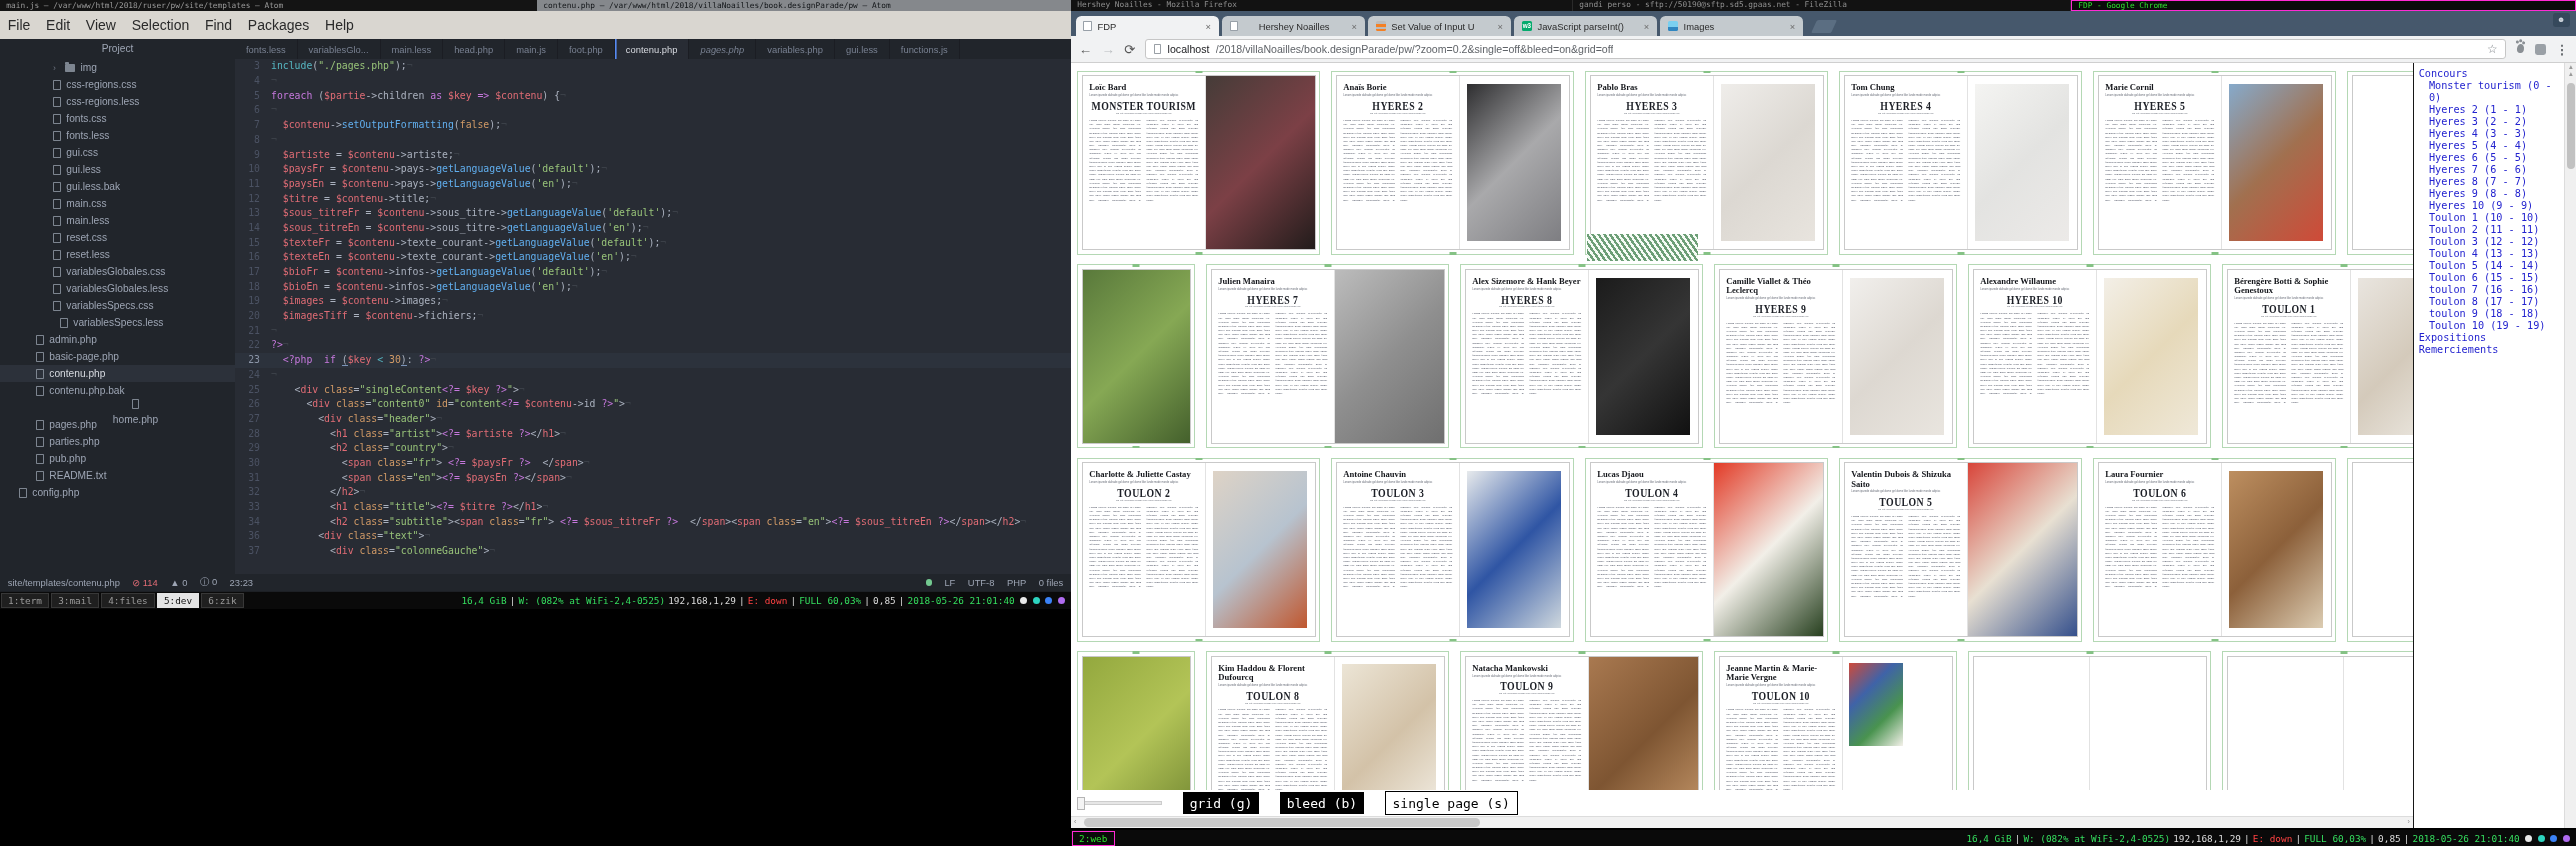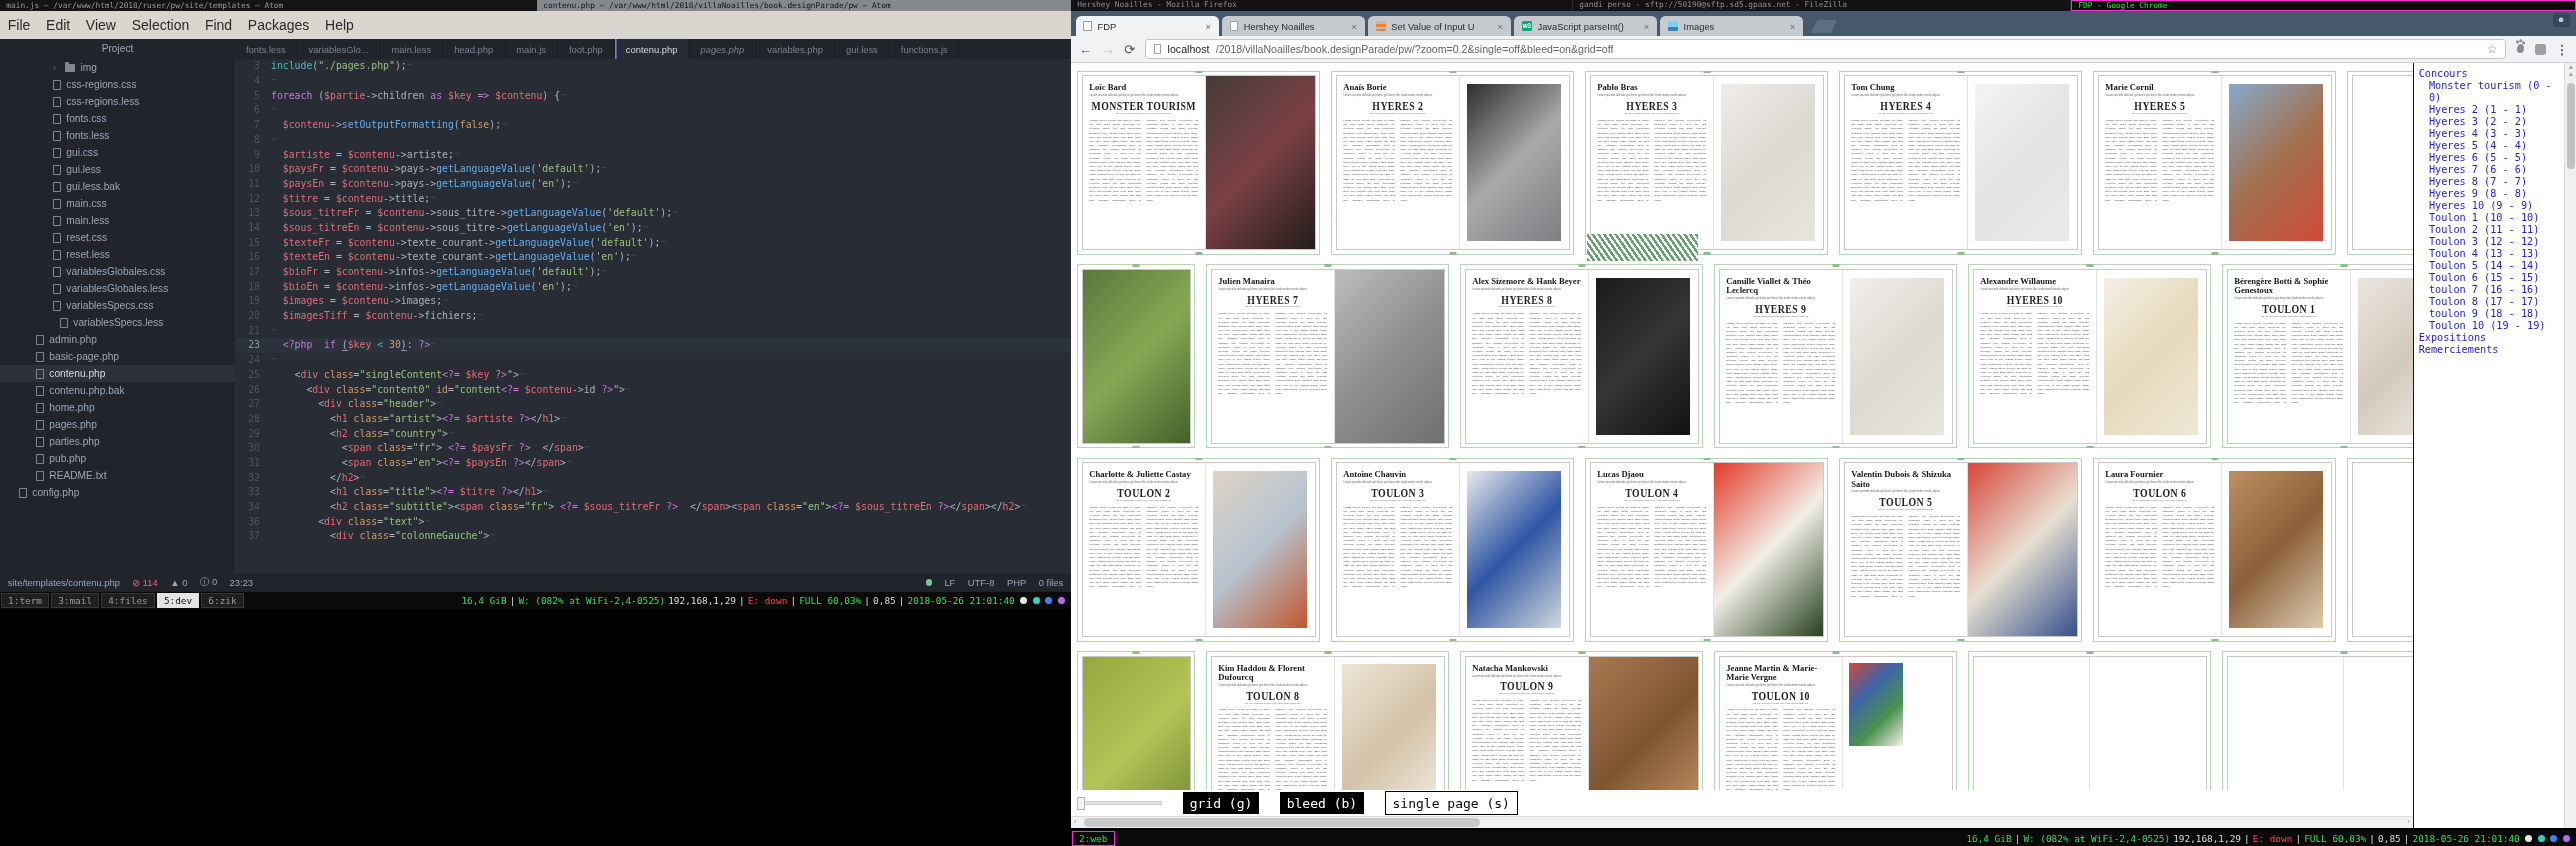--- a/index.html
+++ b/index.html
@@ -216,21 +216,21 @@
               <span>basic-page.php</span>
             </div>
             <div class="titem sel" style="padding-left: 36px;">
               <span class="i-file"></span>
               <span>contenu.php</span>
             </div>
             <div class="titem" style="padding-left: 36px;">
               <span class="i-file"></span>
               <span>contenu.php.bak</span>
             </div>
-            <div class="titem" style="padding-left: 36px;">
+            <div class="titem" style="padding-left: 36px; flex-direction: column;">
               <span class="i-file"></span>
               <span>home.php</span>
             </div>
             <div class="titem" style="padding-left: 36px;">
               <span class="i-file"></span>
               <span>pages.php</span>
             </div>
             <div class="titem" style="padding-left: 36px;">
               <span class="i-file"></span>
               <span>parties.php</span>
@@ -276,20 +276,21 @@
             <div class="crow"><span class="ln">12</span><span class="lc"><span class="w">  </span><span class="v">$titre</span><span class="w"> = </span><span class="v">$contenu</span><span class="w">-&gt;title;</span><span class="eol">¬</span></span></div>
             <div class="crow"><span class="ln">13</span><span class="lc"><span class="w">  </span><span class="v">$sous_titreFr</span><span class="w"> = </span><span class="v">$contenu</span><span class="w">-&gt;sous_titre-&gt;</span><span class="f">getLanguageValue</span><span class="w">(</span><span class="s">'default'</span><span class="w">);</span><span class="eol">¬</span></span></div>
             <div class="crow"><span class="ln">14</span><span class="lc"><span class="w">  </span><span class="v">$sous_titreEn</span><span class="w"> = </span><span class="v">$contenu</span><span class="w">-&gt;sous_titre-&gt;</span><span class="f">getLanguageValue</span><span class="w">(</span><span class="s">'en'</span><span class="w">);</span><span class="eol">¬</span></span></div>
             <div class="crow"><span class="ln">15</span><span class="lc"><span class="w">  </span><span class="v">$texteFr</span><span class="w"> = </span><span class="v">$contenu</span><span class="w">-&gt;texte_courant-&gt;</span><span class="f">getLanguageValue</span><span class="w">(</span><span class="s">'default'</span><span class="w">);</span><span class="eol">¬</span></span></div>
             <div class="crow"><span class="ln">16</span><span class="lc"><span class="w">  </span><span class="v">$texteEn</span><span class="w"> = </span><span class="v">$contenu</span><span class="w">-&gt;texte_courant-&gt;</span><span class="f">getLanguageValue</span><span class="w">(</span><span class="s">'en'</span><span class="w">);</span><span class="eol">¬</span></span></div>
             <div class="crow"><span class="ln">17</span><span class="lc"><span class="w">  </span><span class="v">$bioFr</span><span class="w"> = </span><span class="v">$contenu</span><span class="w">-&gt;infos-&gt;</span><span class="f">getLanguageValue</span><span class="w">(</span><span class="s">'default'</span><span class="w">);</span><span class="eol">¬</span></span></div>
             <div class="crow"><span class="ln">18</span><span class="lc"><span class="w">  </span><span class="v">$bioEn</span><span class="w"> = </span><span class="v">$contenu</span><span class="w">-&gt;infos-&gt;</span><span class="f">getLanguageValue</span><span class="w">(</span><span class="s">'en'</span><span class="w">);</span><span class="eol">¬</span></span></div>
             <div class="crow"><span class="ln">19</span><span class="lc"><span class="w">  </span><span class="v">$images</span><span class="w"> = </span><span class="v">$contenu</span><span class="w">-&gt;images;</span><span class="eol">¬</span></span></div>
             <div class="crow"><span class="ln">20</span><span class="lc"><span class="w">  </span><span class="v">$imagesTiff</span><span class="w"> = </span><span class="v">$contenu</span><span class="w">-&gt;fichiers;</span><span class="eol">¬</span></span></div>
             <div class="crow"><span class="ln">21</span><span class="lc"><span class="eol">¬</span></span></div>
+            <div class="crow"><span class="ln">22</span><span class="lc"><span class="m">?&gt;</span><span class="eol">¬</span></span></div>
             <div class="crow act"><span class="ln">23</span><span class="lc"><span class="w">  </span><span class="m">&lt;?php</span><span class="w">  </span><span class="m">if</span><span class="w"> </span><span class="u">(</span><span class="v">$key</span><span class="w"> </span><span class="c">&lt;</span><span class="w"> </span><span class="n">30</span><span class="u">)</span><span class="w">: </span><span class="m">?&gt;</span><span class="eol">¬</span></span></div>
             <div class="crow"><span class="ln">24</span><span class="lc"><span class="eol">¬</span></span></div>
             <div class="crow"><span class="ln">25</span><span class="lc"><span class="w">    &lt;</span><span class="v">div</span><span class="w"> </span><span class="n">class</span><span class="w">=</span><span class="s">"singleContent</span><span class="m">&lt;?=</span><span class="w"> </span><span class="v">$key</span><span class="w"> </span><span class="m">?&gt;</span><span class="s">"</span><span class="w">&gt;</span><span class="eol">¬</span></span></div>
             <div class="crow"><span class="ln">26</span><span class="lc"><span class="w">      &lt;</span><span class="v">div</span><span class="w"> </span><span class="n">class</span><span class="w">=</span><span class="s">"content0"</span><span class="w"> </span><span class="n">id</span><span class="w">=</span><span class="s">"content</span><span class="m">&lt;?=</span><span class="w"> </span><span class="v">$contenu</span><span class="w">-&gt;id </span><span class="m">?&gt;</span><span class="s">"</span><span class="w">&gt;</span><span class="eol">¬</span></span></div>
             <div class="crow"><span class="ln">27</span><span class="lc"><span class="w">        &lt;</span><span class="v">div</span><span class="w"> </span><span class="n">class</span><span class="w">=</span><span class="s">"header"</span><span class="w">&gt;</span><span class="eol">¬</span></span></div>
             <div class="crow"><span class="ln">28</span><span class="lc"><span class="w">          &lt;</span><span class="v">h1</span><span class="w"> </span><span class="n">class</span><span class="w">=</span><span class="s">"artist"</span><span class="w">&gt;</span><span class="m">&lt;?=</span><span class="w"> </span><span class="v">$artiste</span><span class="w"> </span><span class="m">?&gt;</span><span class="w">&lt;/</span><span class="v">h1</span><span class="w">&gt;</span><span class="eol">¬</span></span></div>
             <div class="crow"><span class="ln">29</span><span class="lc"><span class="w">          &lt;</span><span class="v">h2</span><span class="w"> </span><span class="n">class</span><span class="w">=</span><span class="s">"country"</span><span class="w">&gt;</span><span class="eol">¬</span></span></div>
             <div class="crow"><span class="ln">30</span><span class="lc"><span class="w">            &lt;</span><span class="v">span</span><span class="w"> </span><span class="n">class</span><span class="w">=</span><span class="s">"fr"</span><span class="w">&gt; </span><span class="m">&lt;?=</span><span class="w"> </span><span class="v">$paysFr</span><span class="w"> </span><span class="m">?&gt;</span><span class="w">  &lt;/</span><span class="v">span</span><span class="w">&gt;</span><span class="eol">¬</span></span></div>
             <div class="crow"><span class="ln">31</span><span class="lc"><span class="w">            &lt;</span><span class="v">span</span><span class="w"> </span><span class="n">class</span><span class="w">=</span><span class="s">"en"</span><span class="w">&gt;</span><span class="m">&lt;?=</span><span class="w"> </span><span class="v">$paysEn</span><span class="w"> </span><span class="m">?&gt;</span><span class="w">&lt;/</span><span class="v">span</span><span class="w">&gt;</span><span class="eol">¬</span></span></div>
             <div class="crow"><span class="ln">32</span><span class="lc"><span class="w">          &lt;/</span><span class="v">h2</span><span class="w">&gt;</span><span class="eol">¬</span></span></div>
@@ -349,21 +350,21 @@
     </div>
     <div class="ctop">
       <div id="ctabs" style="display:flex;align-items:flex-end">
           <div class="ctab active">
             <span class="fav page"></span>
             <span style="overflow: hidden; text-overflow: ellipsis; flex: 1 1 0%;">FDP</span>
             <span class="x">×</span>
           </div>
           <div class="ctab">
             <span class="fav page"></span>
-            <span style="overflow: hidden; text-overflow: ellipsis; flex: 1 1 0%;">Hershey Noailles</span>
+            <span style="overflow: hidden; text-overflow: ellipsis; flex: 1 1 0%; margin-left: 15px;">Hershey Noailles</span>
             <span class="x">×</span>
           </div>
           <div class="ctab">
             <span class="fav stack"></span>
             <span style="overflow: hidden; text-overflow: ellipsis; flex: 1 1 0%;">Set Value of Input U</span>
             <span class="x">×</span>
           </div>
           <div class="ctab">
             <span class="fav w3">w3</span>
             <span style="overflow: hidden; text-overflow: ellipsis; flex: 1 1 0%;">JavaScript parseInt()</span>

